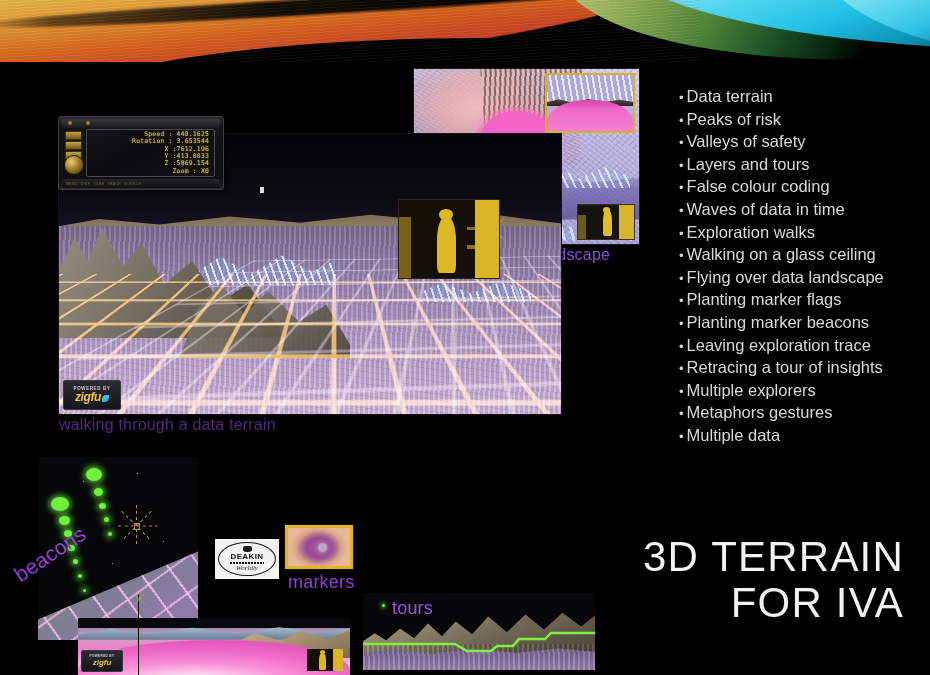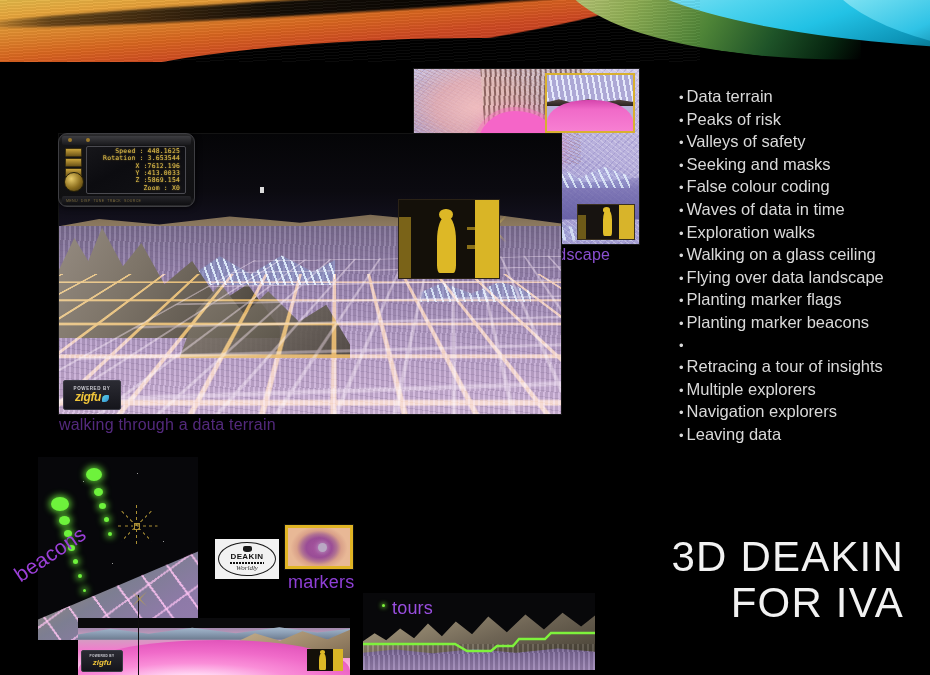--- a/index.html
+++ b/index.html
@@ -193,24 +193,24 @@
     background:#141009;border:1px solid #2a2216;overflow:hidden;}
   .walk-person .wallR{position:absolute;right:0;top:0;width:24%;height:100%;background:#d9b526;}
   .walk-person .wallL{position:absolute;left:0;top:22%;width:12%;height:78%;background:#7a6318;}
   .walk-person .body{position:absolute;left:38%;top:22%;width:19%;height:72%;
     background:#ddb826;border-radius:42% 42% 14% 14%;}
   .walk-person .head{position:absolute;left:40%;top:11%;width:14%;height:15%;background:#ddb826;border-radius:50%;}
   .walk-person .shelf{position:absolute;right:24%;top:34%;width:8%;height:5%;background:#8a7018;}
   .walk-person .shelf2{position:absolute;right:24%;top:58%;width:8%;height:5%;background:#8a7018;}
 
   
-  .hud{position:absolute;left:58px;top:133px;width:135px;height:72px;
+  .hud{position:absolute;left:58px;top:116px;width:135px;height:72px;
     background:linear-gradient(180deg,#2d2d2f 0%,#151517 12%,#101012 88%,#2a2a2c 100%);
-    border:1px solid #3e3e42;border-radius:9px;overflow:hidden;
-    box-shadow:0 0 6px rgba(0,0,0,.9);}
+    border:1px solid #3e3e42;border-radius:3px;overflow:hidden;
+    box-shadow:0 0 6px rgba(0,0,0,.9);padding-left:29px;}
   .hud-top{position:absolute;left:3px;top:2px;right:3px;height:9px;
     background:linear-gradient(180deg,#3d3d41,#1a1a1d);border-radius:2px;}
   .hud-top .dot{position:absolute;top:2px;width:4px;height:4px;border-radius:50%;background:#9c7a2a;}
   .hud-screen{position:absolute;left:27px;top:12px;right:8px;bottom:12px;
     background:linear-gradient(150deg,#16161a 0%,#0c0c10 40%,#121216 100%);
     border:1px solid #4a4a50;border-radius:2px;
     display:flex;flex-direction:column;align-items:flex-end;justify-content:center;
     padding:2px 5px 2px 2px;box-sizing:border-box;}
   .hud-line{color:#e3c04a;font-size:6.4px;line-height:7.4px;letter-spacing:.2px;white-space:nowrap;
     font-family:"DejaVu Sans Mono","Liberation Mono",monospace;text-shadow:0 0 2px rgba(230,190,70,.6);}
@@ -525,21 +525,21 @@
         <div class="meta-item">
           <span class="meta-bullet">•</span>
           <span>Peaks of risk</span>
         </div>
         <div class="meta-item">
           <span class="meta-bullet">•</span>
           <span>Valleys of safety</span>
         </div>
         <div class="meta-item">
           <span class="meta-bullet">•</span>
-          <span>Seeking and masks</span>
+          <span>Layers and tours</span>
         </div>
         <div class="meta-item">
           <span class="meta-bullet">•</span>
           <span>False colour coding</span>
         </div>
         <div class="meta-item">
           <span class="meta-bullet">•</span>
           <span>Waves of data in time</span>
         </div>
         <div class="meta-item">
@@ -557,38 +557,39 @@
         <div class="meta-item">
           <span class="meta-bullet">•</span>
           <span>Planting marker flags</span>
         </div>
         <div class="meta-item">
           <span class="meta-bullet">•</span>
           <span>Planting marker beacons</span>
         </div>
         <div class="meta-item">
           <span class="meta-bullet">•</span>
+          <span>Leaving exploration trace</span>
         </div>
         <div class="meta-item">
           <span class="meta-bullet">•</span>
           <span>Retracing a tour of insights</span>
         </div>
         <div class="meta-item">
           <span class="meta-bullet">•</span>
           <span>Multiple explorers</span>
         </div>
         <div class="meta-item">
           <span class="meta-bullet">•</span>
-          <span>Navigation explorers</span>
-        </div>
-        <div class="meta-item">
-          <span class="meta-bullet">•</span>
-          <span>Leaving data</span>
+          <span>Metaphors gestures</span>
+        </div>
+        <div class="meta-item">
+          <span class="meta-bullet">•</span>
+          <span>Multiple data</span>
         </div>
       </div>
   </div>
 
   <div class="bigtitle">
-    <div>3D DEAKIN</div>
+    <div>3D TERRAIN</div>
     <div>FOR IVA</div>
   </div>
 
 </div>
 
 </body></html>

